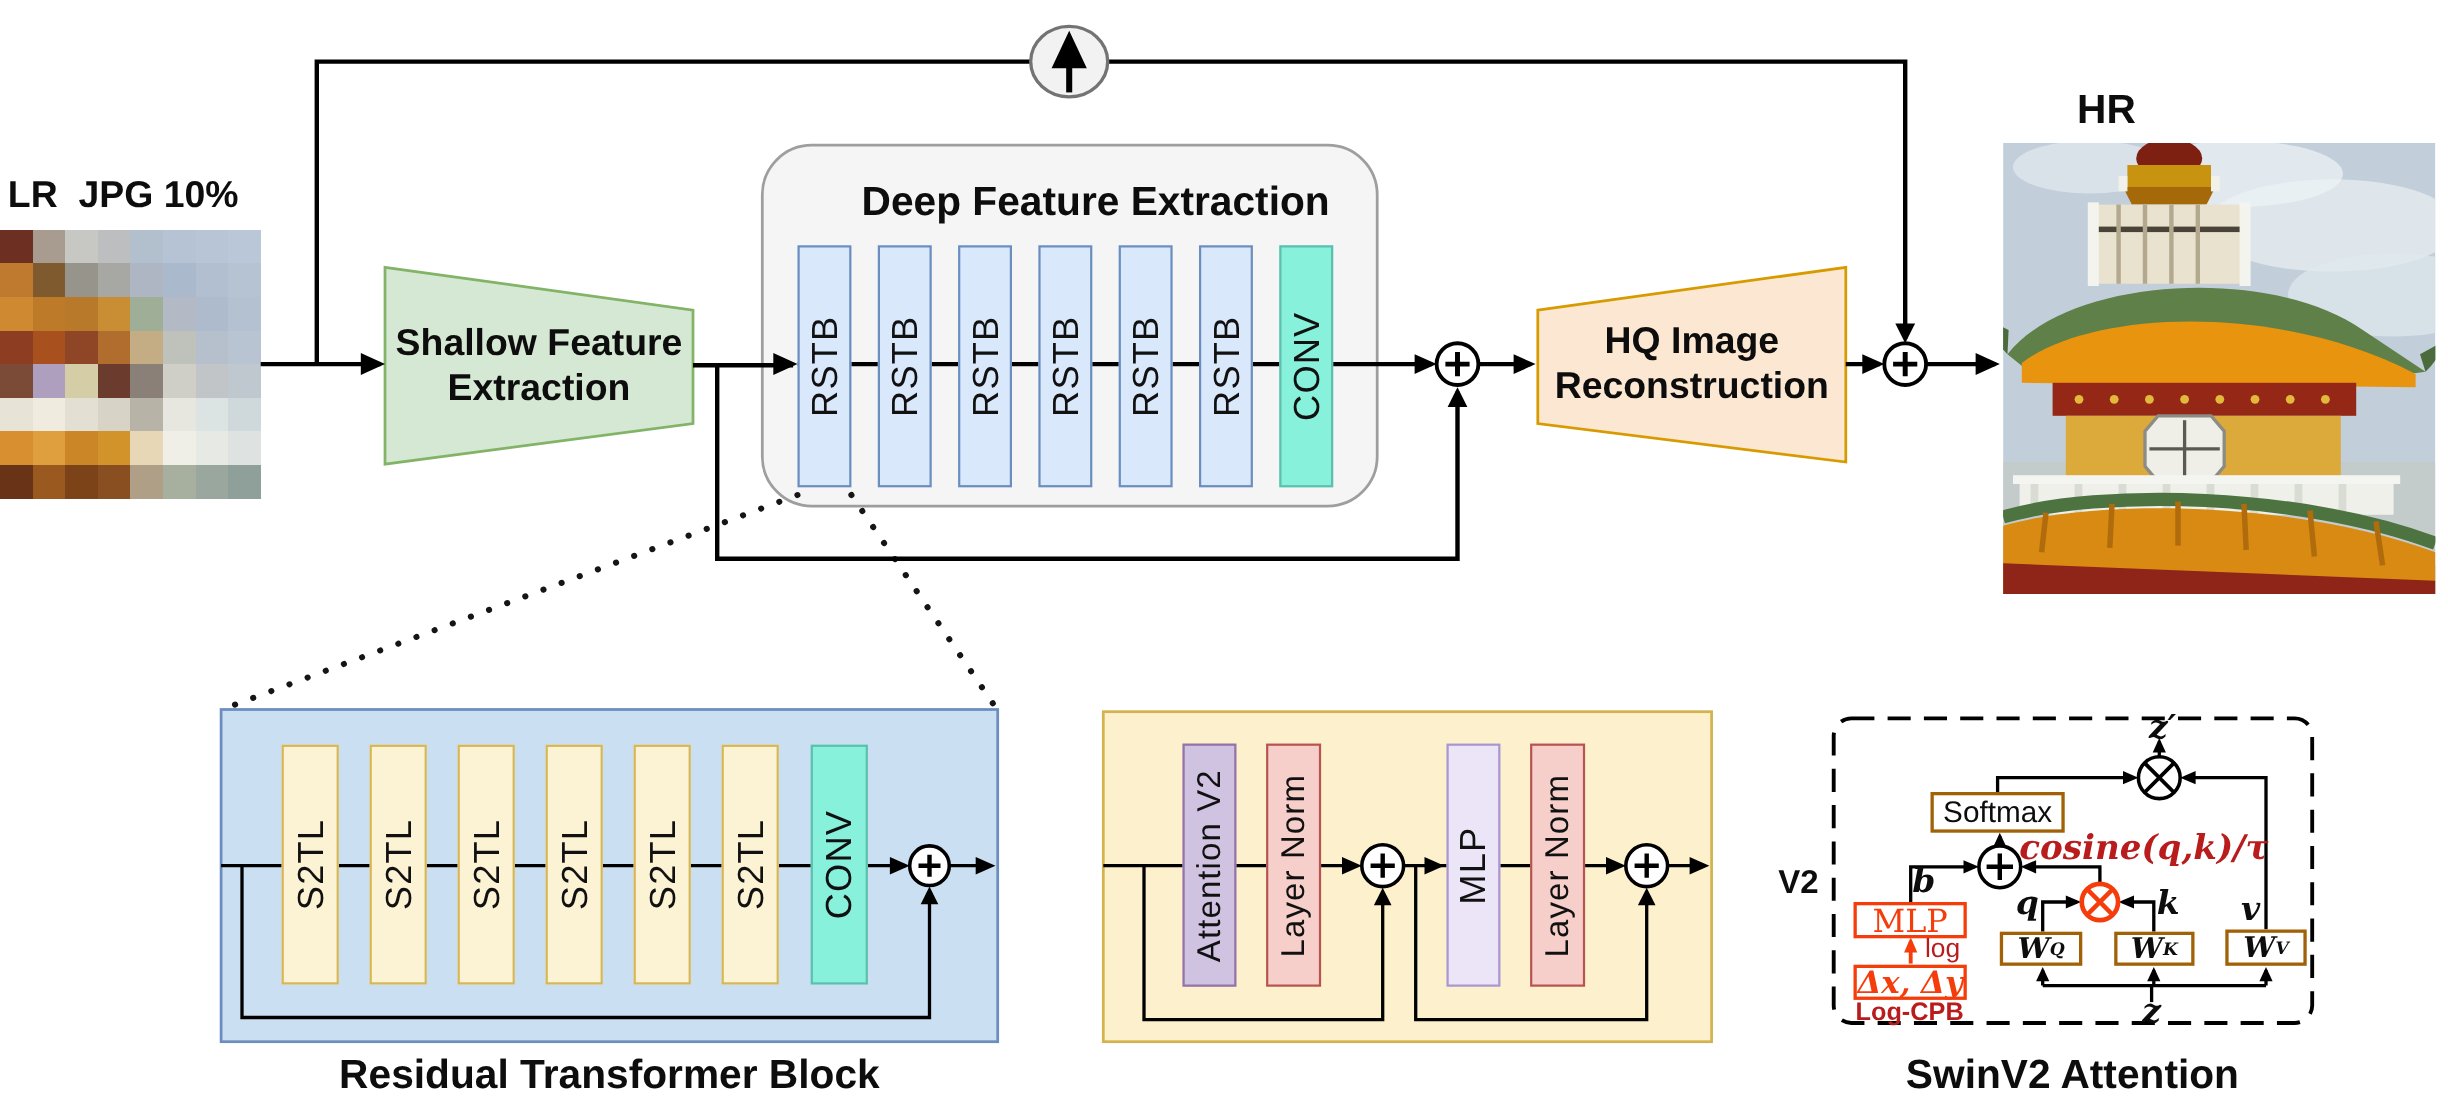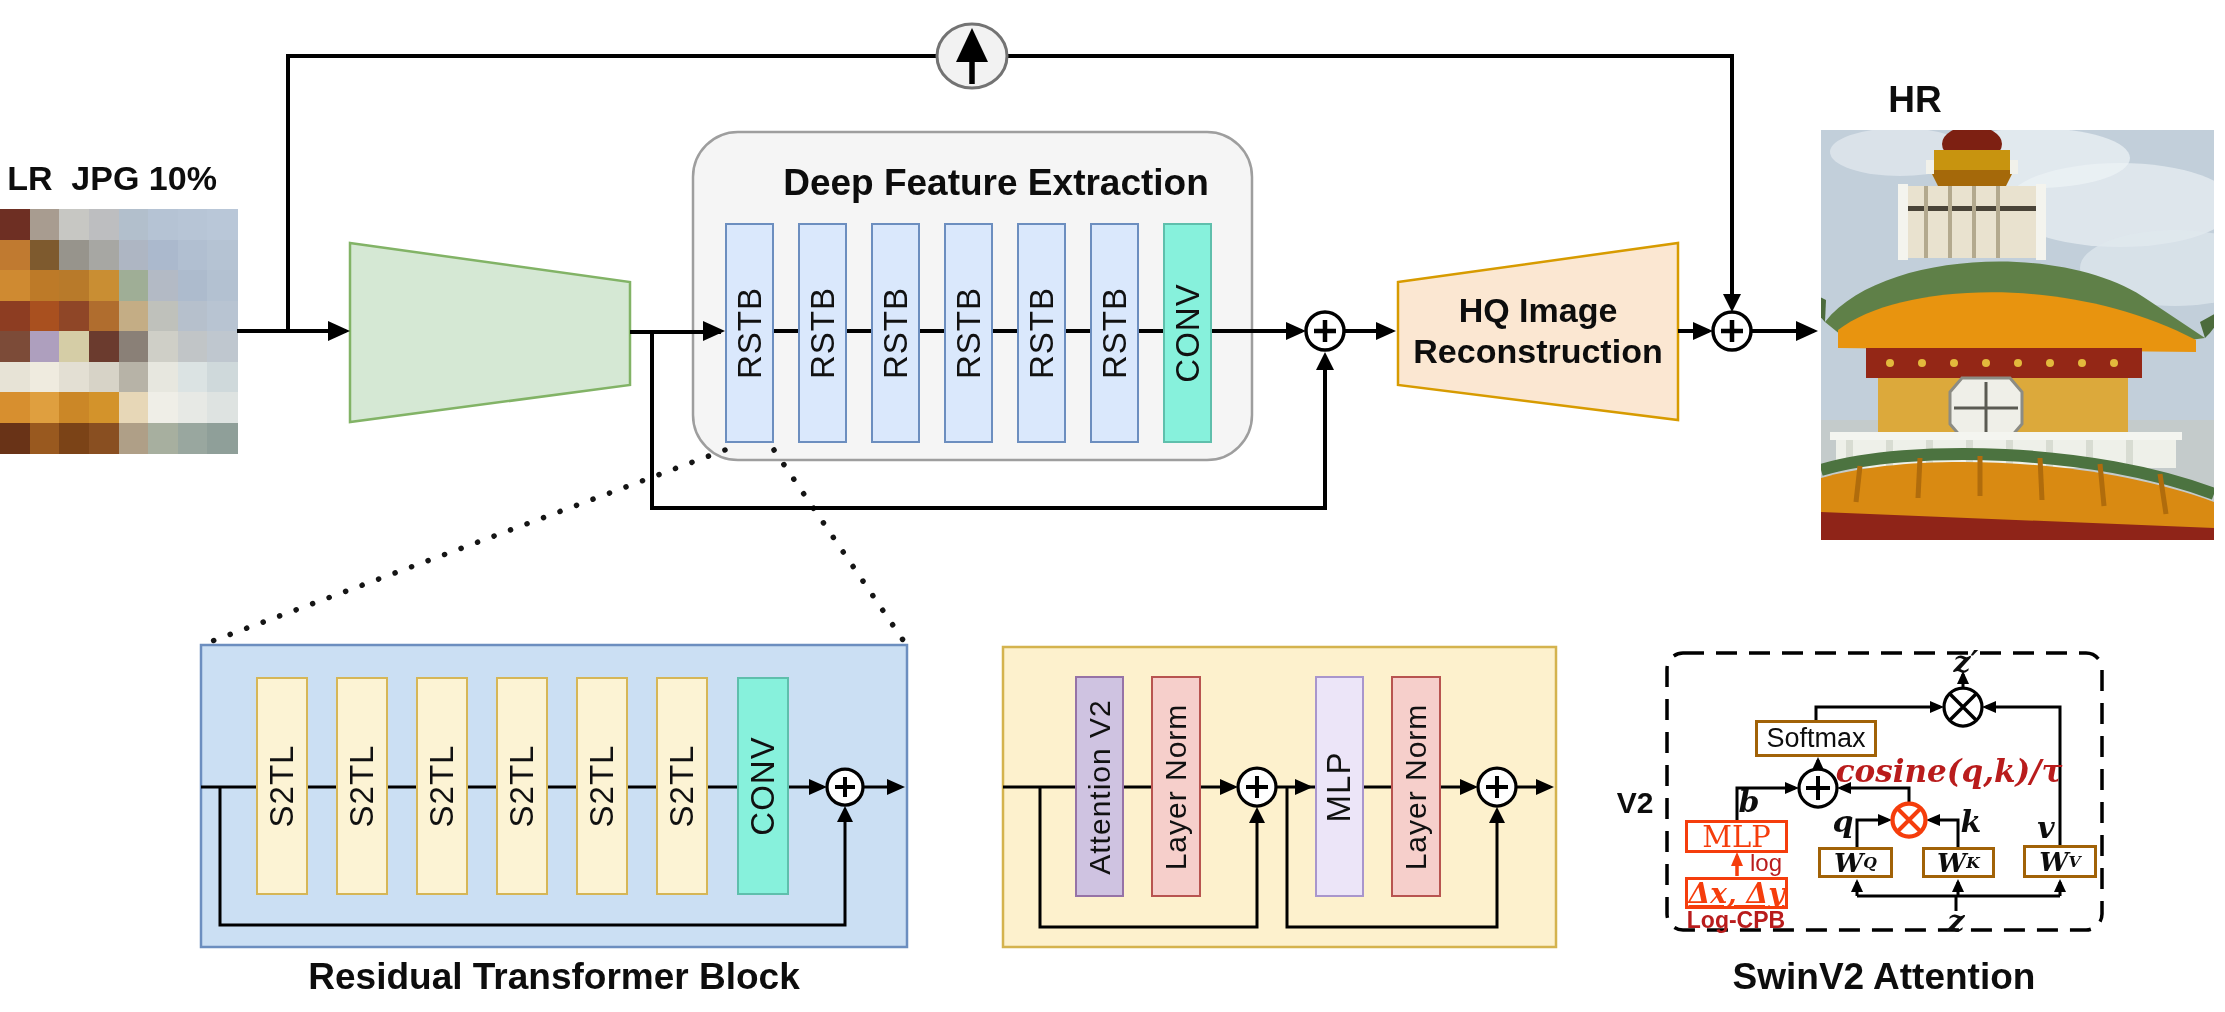--- a/index.html
+++ b/index.html
@@ -307,20 +307,24 @@
     <line x1="1980" y1="456" x2="1980" y2="496" stroke="#b06c0c" stroke-width="5"></line>
     <line x1="2040" y1="458" x2="2042" y2="500" stroke="#b06c0c" stroke-width="5"></line>
     <line x1="2100" y1="464" x2="2104" y2="506" stroke="#b06c0c" stroke-width="5"></line>
     <line x1="2160" y1="474" x2="2166" y2="514" stroke="#b06c0c" stroke-width="5"></line>
   </g>
 </svg>
 
 <div class="lbl bold t34" style="left:112px;top:178px;">LR  JPG 10%</div>
 <div class="lbl bold t36" style="left:1915px;top:100px;">HR</div>
 
+<div class="trap-text" style="left:490px;top:333px;">
+  <div>Shallow Feature</div>
+  <div>Extraction</div>
+</div>
 <div class="trap-text" style="left:1538px;top:331px;">
   <div>HQ Image</div>
   <div>Reconstruction</div>
 </div>
 
 <div class="lbl bold t36" style="left:972px;top:183px;margin-left:24px;">Deep Feature Extraction</div>
 
 <div class="vblock blue" style="left:725px;top:223px;width:49px;height:220px;">
       <span>RSTB</span>
     </div>
@@ -378,21 +382,21 @@
 <div class="vblock pnk vtxt30" style="left:1391px;top:676px;width:50px;height:221px;">
       <span>Layer Norm</span>
     </div>
 
 <div class="abox bk3 t27" style="left:1755px;top:720px;width:122px;height:37px;">
       <span>Softmax</span>
     </div>
 <div class="abox rd3" style="left:1685px;top:820px;width:103px;height:33px;font-family:'DejaVu Serif',serif;font-size:29px;">
       <span>MLP</span>
     </div>
-<div class="abox rd3 math" style="left:1685px;top:877px;width:103px;height:32px;font-size:28px;text-decoration:underline;">
+<div class="abox rd3 math" style="left:1685px;top:877px;width:103px;height:32px;font-size:28px;">
       <span>Δx, Δy</span>
     </div>
 <div class="abox bk3 math" style="left:1818px;top:847px;width:75px;height:31px;font-size:26px;">
       <span>W</span>
       <sup>Q</sup>
     </div>
 <div class="abox bk3 math" style="left:1922px;top:847px;width:73px;height:31px;font-size:26px;">
       <span>W</span>
       <sup>K</sup>
     </div>

